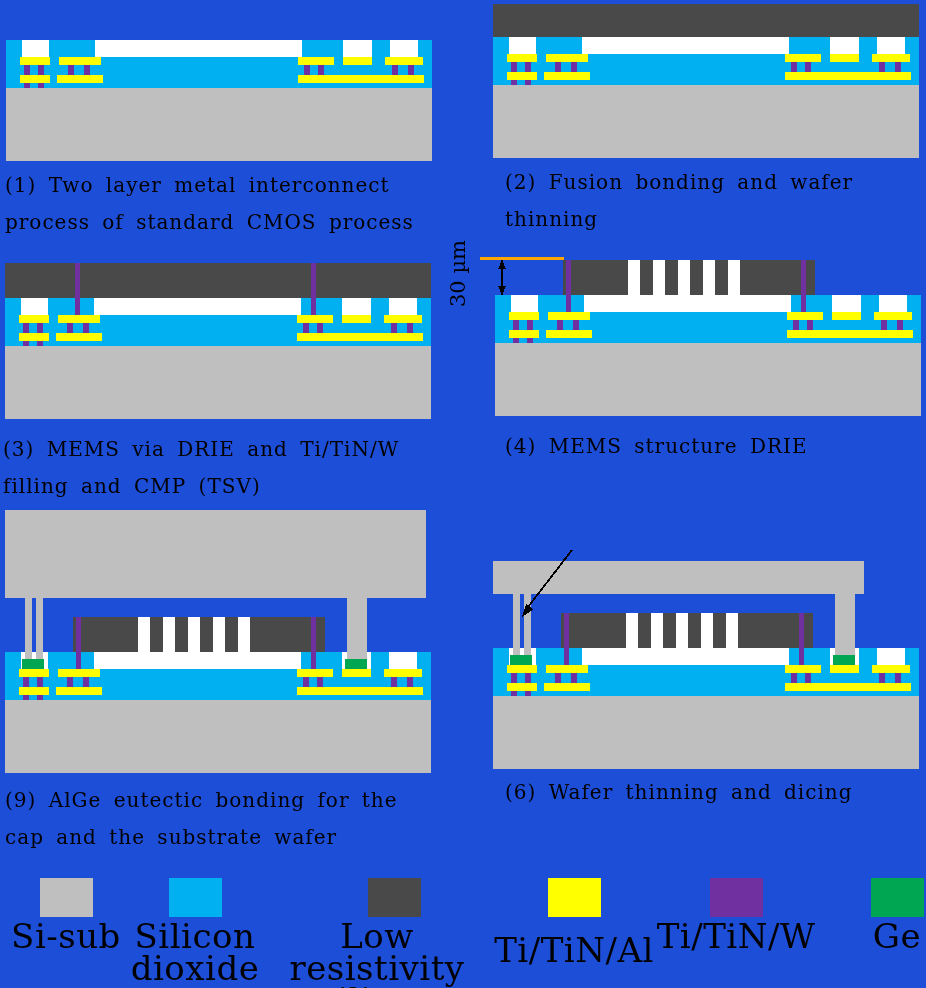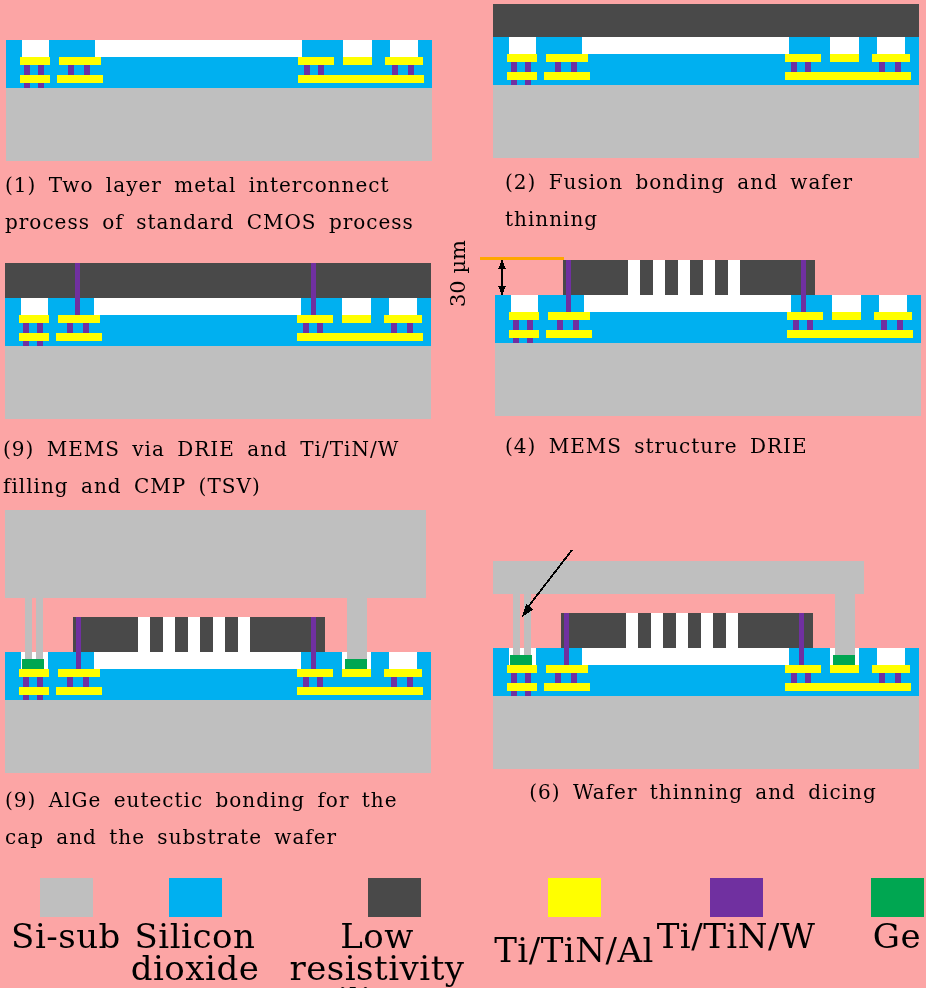--- a/index.html
+++ b/index.html
@@ -1,16 +1,16 @@
 <!DOCTYPE html>
 <html><head>
 <meta charset="utf-8">
 <style>
   html,body{margin:0;padding:0;background:#fff;}
-  .page{position:relative;width:926px;height:988px;background:#fca5a5;overflow:hidden;
+  .page{position:relative;width:926px;height:988px;background:#1d4ed8;overflow:hidden;
         font-family:"DejaVu Serif",serif;color:#000;}
   svg.diagram{position:absolute;shape-rendering:crispEdges;overflow:visible;}
   svg.diagram text{shape-rendering:auto;}
   .caption{position:absolute;font-size:20px;line-height:37px;white-space:pre-line;
            letter-spacing:1px;word-spacing:5px;color:#000;}
   .annotation{position:absolute;font-size:20px;line-height:37px;white-space:pre-line;
            letter-spacing:1px;word-spacing:4px;color:#000;}
   .legend{position:absolute;left:0;top:878px;width:926px;height:110px;}
   .lg-item{position:absolute;top:0;text-align:center;}
   .sw{display:block;width:53px;height:39px;margin:0 auto;}
@@ -105,21 +105,21 @@
       <rect x="300" y="65" width="6" height="10" fill="#7030a0"></rect>
       <rect x="314" y="65" width="6" height="10" fill="#7030a0"></rect>
       <rect x="339" y="57" width="29" height="8" fill="#ffff00"></rect>
       <rect x="381" y="57" width="38" height="8" fill="#ffff00"></rect>
       <rect x="388" y="65" width="6" height="10" fill="#7030a0"></rect>
       <rect x="404" y="65" width="6" height="10" fill="#7030a0"></rect>
       <rect x="294" y="75" width="126" height="8" fill="#ffff00"></rect>
       <rect x="72" y="5" width="5" height="52" fill="#7030a0"></rect>
       <rect x="308" y="5" width="5" height="52" fill="#7030a0"></rect>
     </svg>
-  <div class="caption" style="left:3px;top:431px;width:440px;">(9) MEMS via DRIE and Ti/TiN/W
+  <div class="caption" style="left:3px;top:431px;width:440px;">(3) MEMS via DRIE and Ti/TiN/W
 filling and CMP (TSV)</div>
 
   <svg id="svg-p4" class="diagram" style="left:429px;top:238px;width:492px;height:180px" viewBox="-66 -57 492 180">
       <rect x="0" y="48" width="426" height="73" fill="#bfbfbf"></rect>
       <rect x="0" y="0" width="426" height="48" fill="#00b0f0"></rect>
       <rect x="16" y="0" width="27" height="17" fill="#ffffff"></rect>
       <rect x="89" y="0" width="207" height="17" fill="#ffffff"></rect>
       <rect x="337" y="0" width="29" height="17" fill="#ffffff"></rect>
       <rect x="384" y="0" width="28" height="17" fill="#ffffff"></rect>
       <rect x="14" y="17" width="30" height="8" fill="#ffff00"></rect>
@@ -234,21 +234,21 @@
       <rect x="307" y="-35" width="5" height="52" fill="#7030a0"></rect>
       <rect x="18" y="7" width="22" height="10" fill="#00a651"></rect>
       <rect x="341" y="7" width="22" height="10" fill="#00a651"></rect>
       <rect x="1" y="-87" width="371" height="33" fill="#bfbfbf"></rect>
       <rect x="21" y="-54" width="7" height="61" fill="#bfbfbf"></rect>
       <rect x="32" y="-54" width="7" height="61" fill="#bfbfbf"></rect>
       <rect x="343" y="-54" width="20" height="61" fill="#bfbfbf"></rect>
       <line x1="80" y1="-98" x2="36" y2="-41" stroke="#000000" stroke-width="1.8"></line>
       <polygon points="30,-31 34.1,-44.1 41.3,-38.7" fill="#000000"></polygon>
     </svg>
-  <div class="caption" style="left:493px;top:774px;width:420px;text-align:center;">(6) Wafer thinning and dicing</div>
+  <div class="caption" style="left:505px;top:774px;width:420px;">(6) Wafer thinning and dicing</div>
 
   <div class="legend">
     <div class="lg-item" style="left:1px;width:130px;">
       <span class="sw" style="background: rgb(191, 191, 191);"></span>
       <div class="lg-label">Si-sub</div>
     </div>
     <div class="lg-item" style="left:130px;width:130px;">
       <span class="sw" style="background: rgb(0, 176, 240);"></span>
       <div class="lg-label">Silicon
 dioxide</div>

